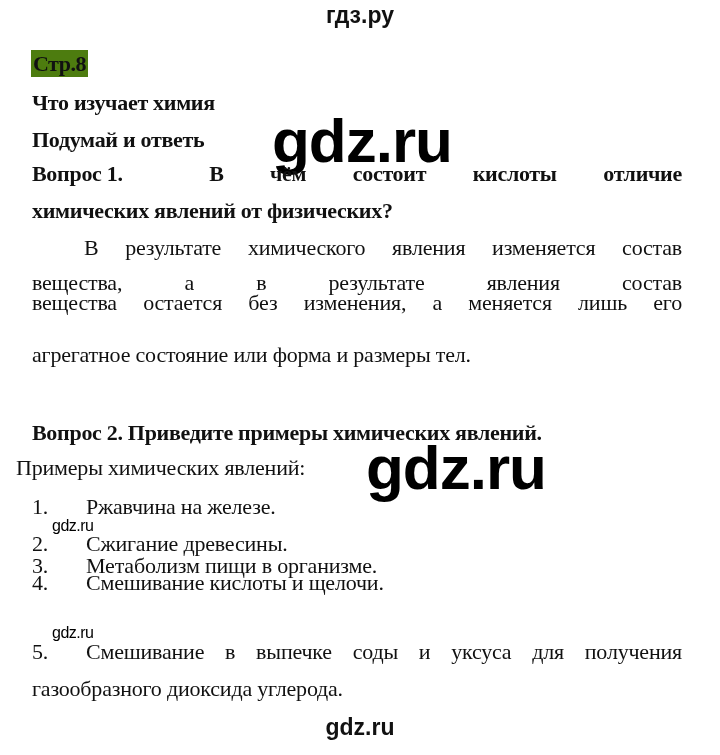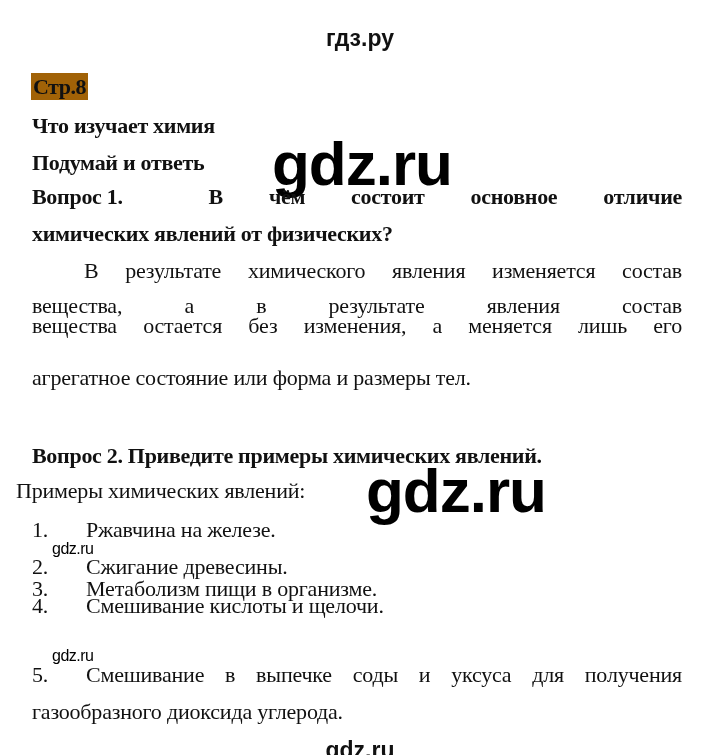--- a/index.html
+++ b/index.html
@@ -8,41 +8,41 @@
       background: #ffffff;
     }
     body {
       width: 720px;
       height: 755px;
       position: relative;
       overflow: hidden;
       font-family: "Liberation Serif", serif;
       color: #111111;
     }
-    .abs { position: absolute; margin-top: 23px; }
+    .abs { position: absolute; }
     .site-header {
       left: 0; top: 2px; width: 720px;
       text-align: center;
       font-family: "Liberation Sans", sans-serif;
       font-weight: bold;
       font-size: 23px;
       letter-spacing: 0px;
     }
     .site-footer {
       left: 0; top: 714px; width: 720px;
       text-align: center;
       font-family: "Liberation Sans", sans-serif;
       font-weight: bold;
       font-size: 23px;
     }
     .page-label {
       left: 31px; top: 50px;
       font-weight: bold;
       font-size: 22px;
-      background: #a16207;
+      background: #4d7c0f;
       padding: 0 2px;
       line-height: 27px;
       letter-spacing: -0.5px;
     }
     .heading {
       left: 32px;
       font-weight: bold;
       font-size: 22px;
       letter-spacing: -0.3px;
       white-space: nowrap;
@@ -88,21 +88,21 @@
 
 <div class="abs heading" style="top:127px;">Подумай и ответь</div>
 
 <div class="abs wm-big" style="left:272px; top:110px;">gdz.ru</div>
 
 <div class="abs heading justify" style="top:161px; width:650px;">
   <span style="margin-right:40px;">Вопрос 1.</span>
   <span>В</span>
   <span>чём</span>
   <span>состоит</span>
-  <span>основное</span>
+  <span>кислоты</span>
   <span>отличие</span>
 </div>
 
 <div class="abs heading" style="top:198px;">химических явлений от физических?</div>
 
 <div class="abs line justify" style="left:84px; top:235px; width:598px;">
   <span>В</span>
   <span>результате</span>
   <span>химического</span>
   <span>явления</span>

